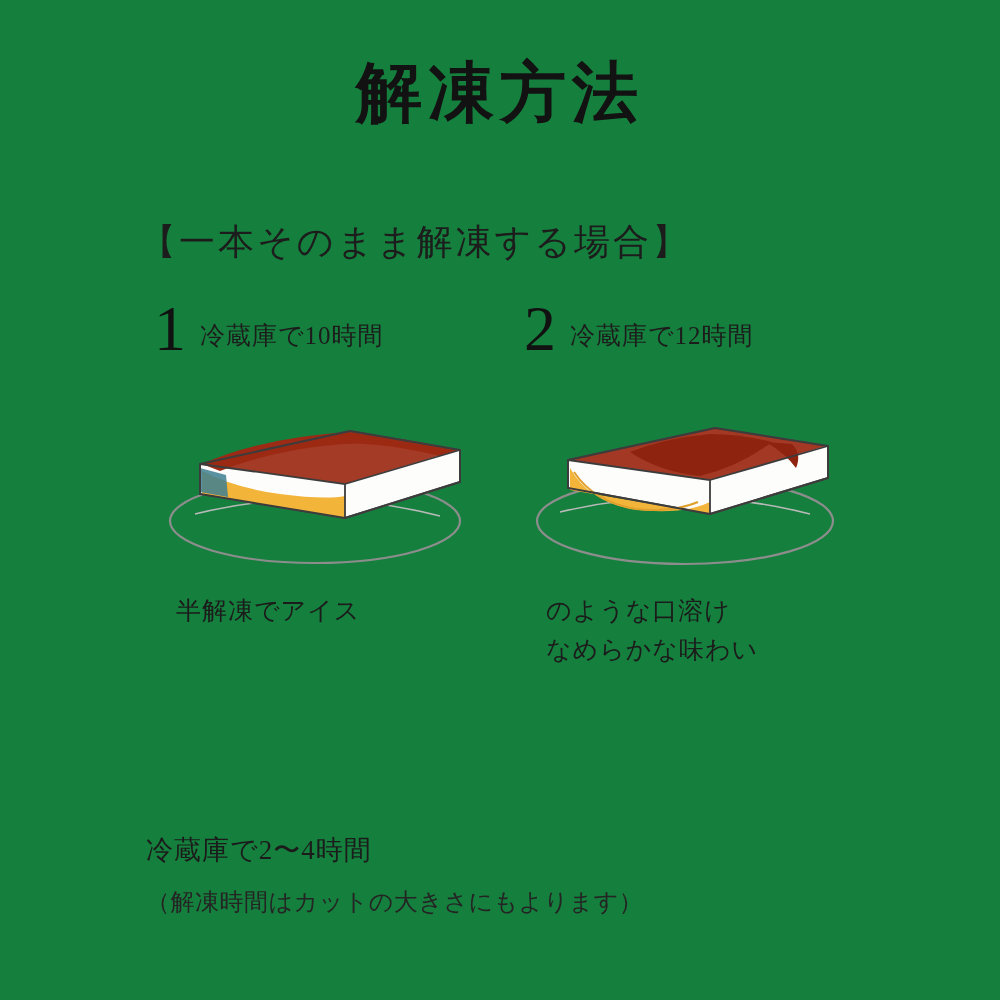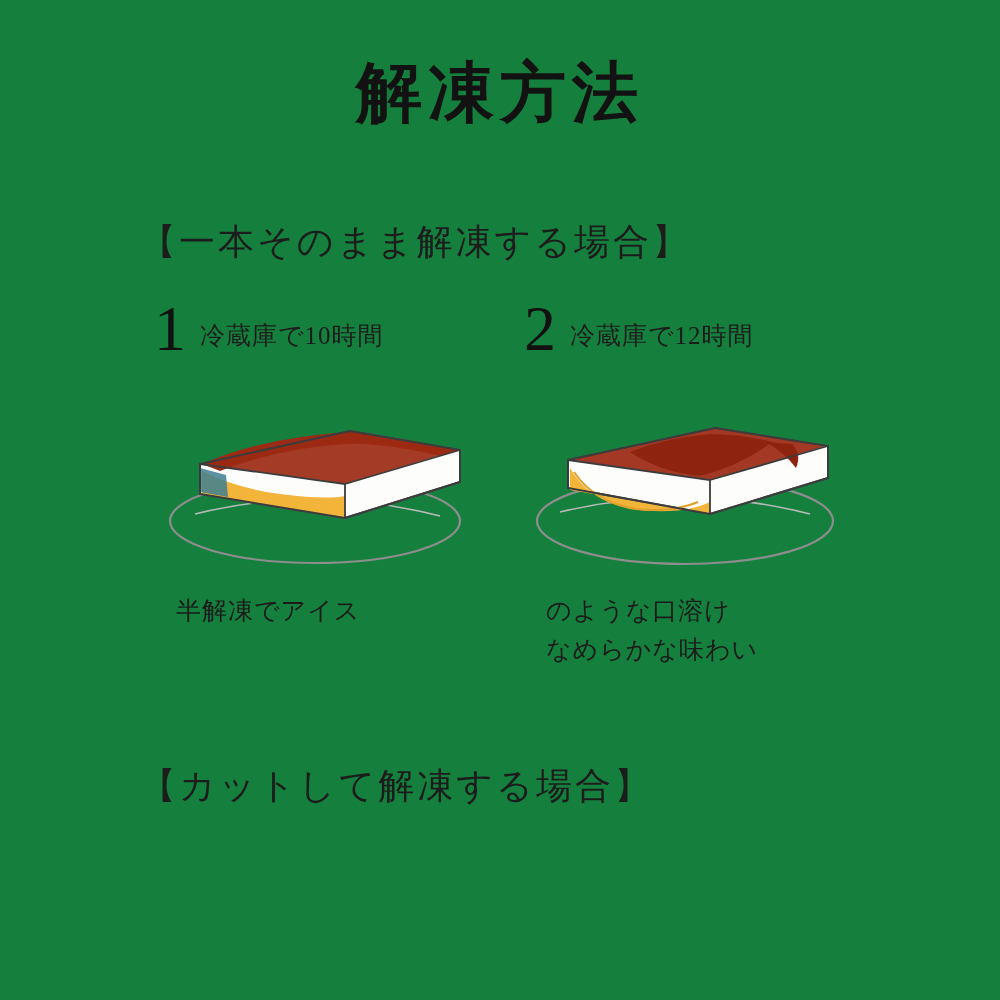--- a/index.html
+++ b/index.html
@@ -190,16 +190,19 @@
       </div>
 
       <div class="step-caption">
         <div>のような口溶け</div>
         <div>なめらかな味わい</div>
       </div>
     </div>
 
   </div>
 
-  <div class="section-heading" id="heading-cut">【カットして解凍する場合】</div>
-
+
+  <div class="cut-lines">
+    <div class="cut-main">冷蔵庫で2〜4時間</div>
+    <div class="cut-note">（解凍時間はカットの大きさにもよります）</div>
+  </div>
 
 </div>
 
 </body></html>

